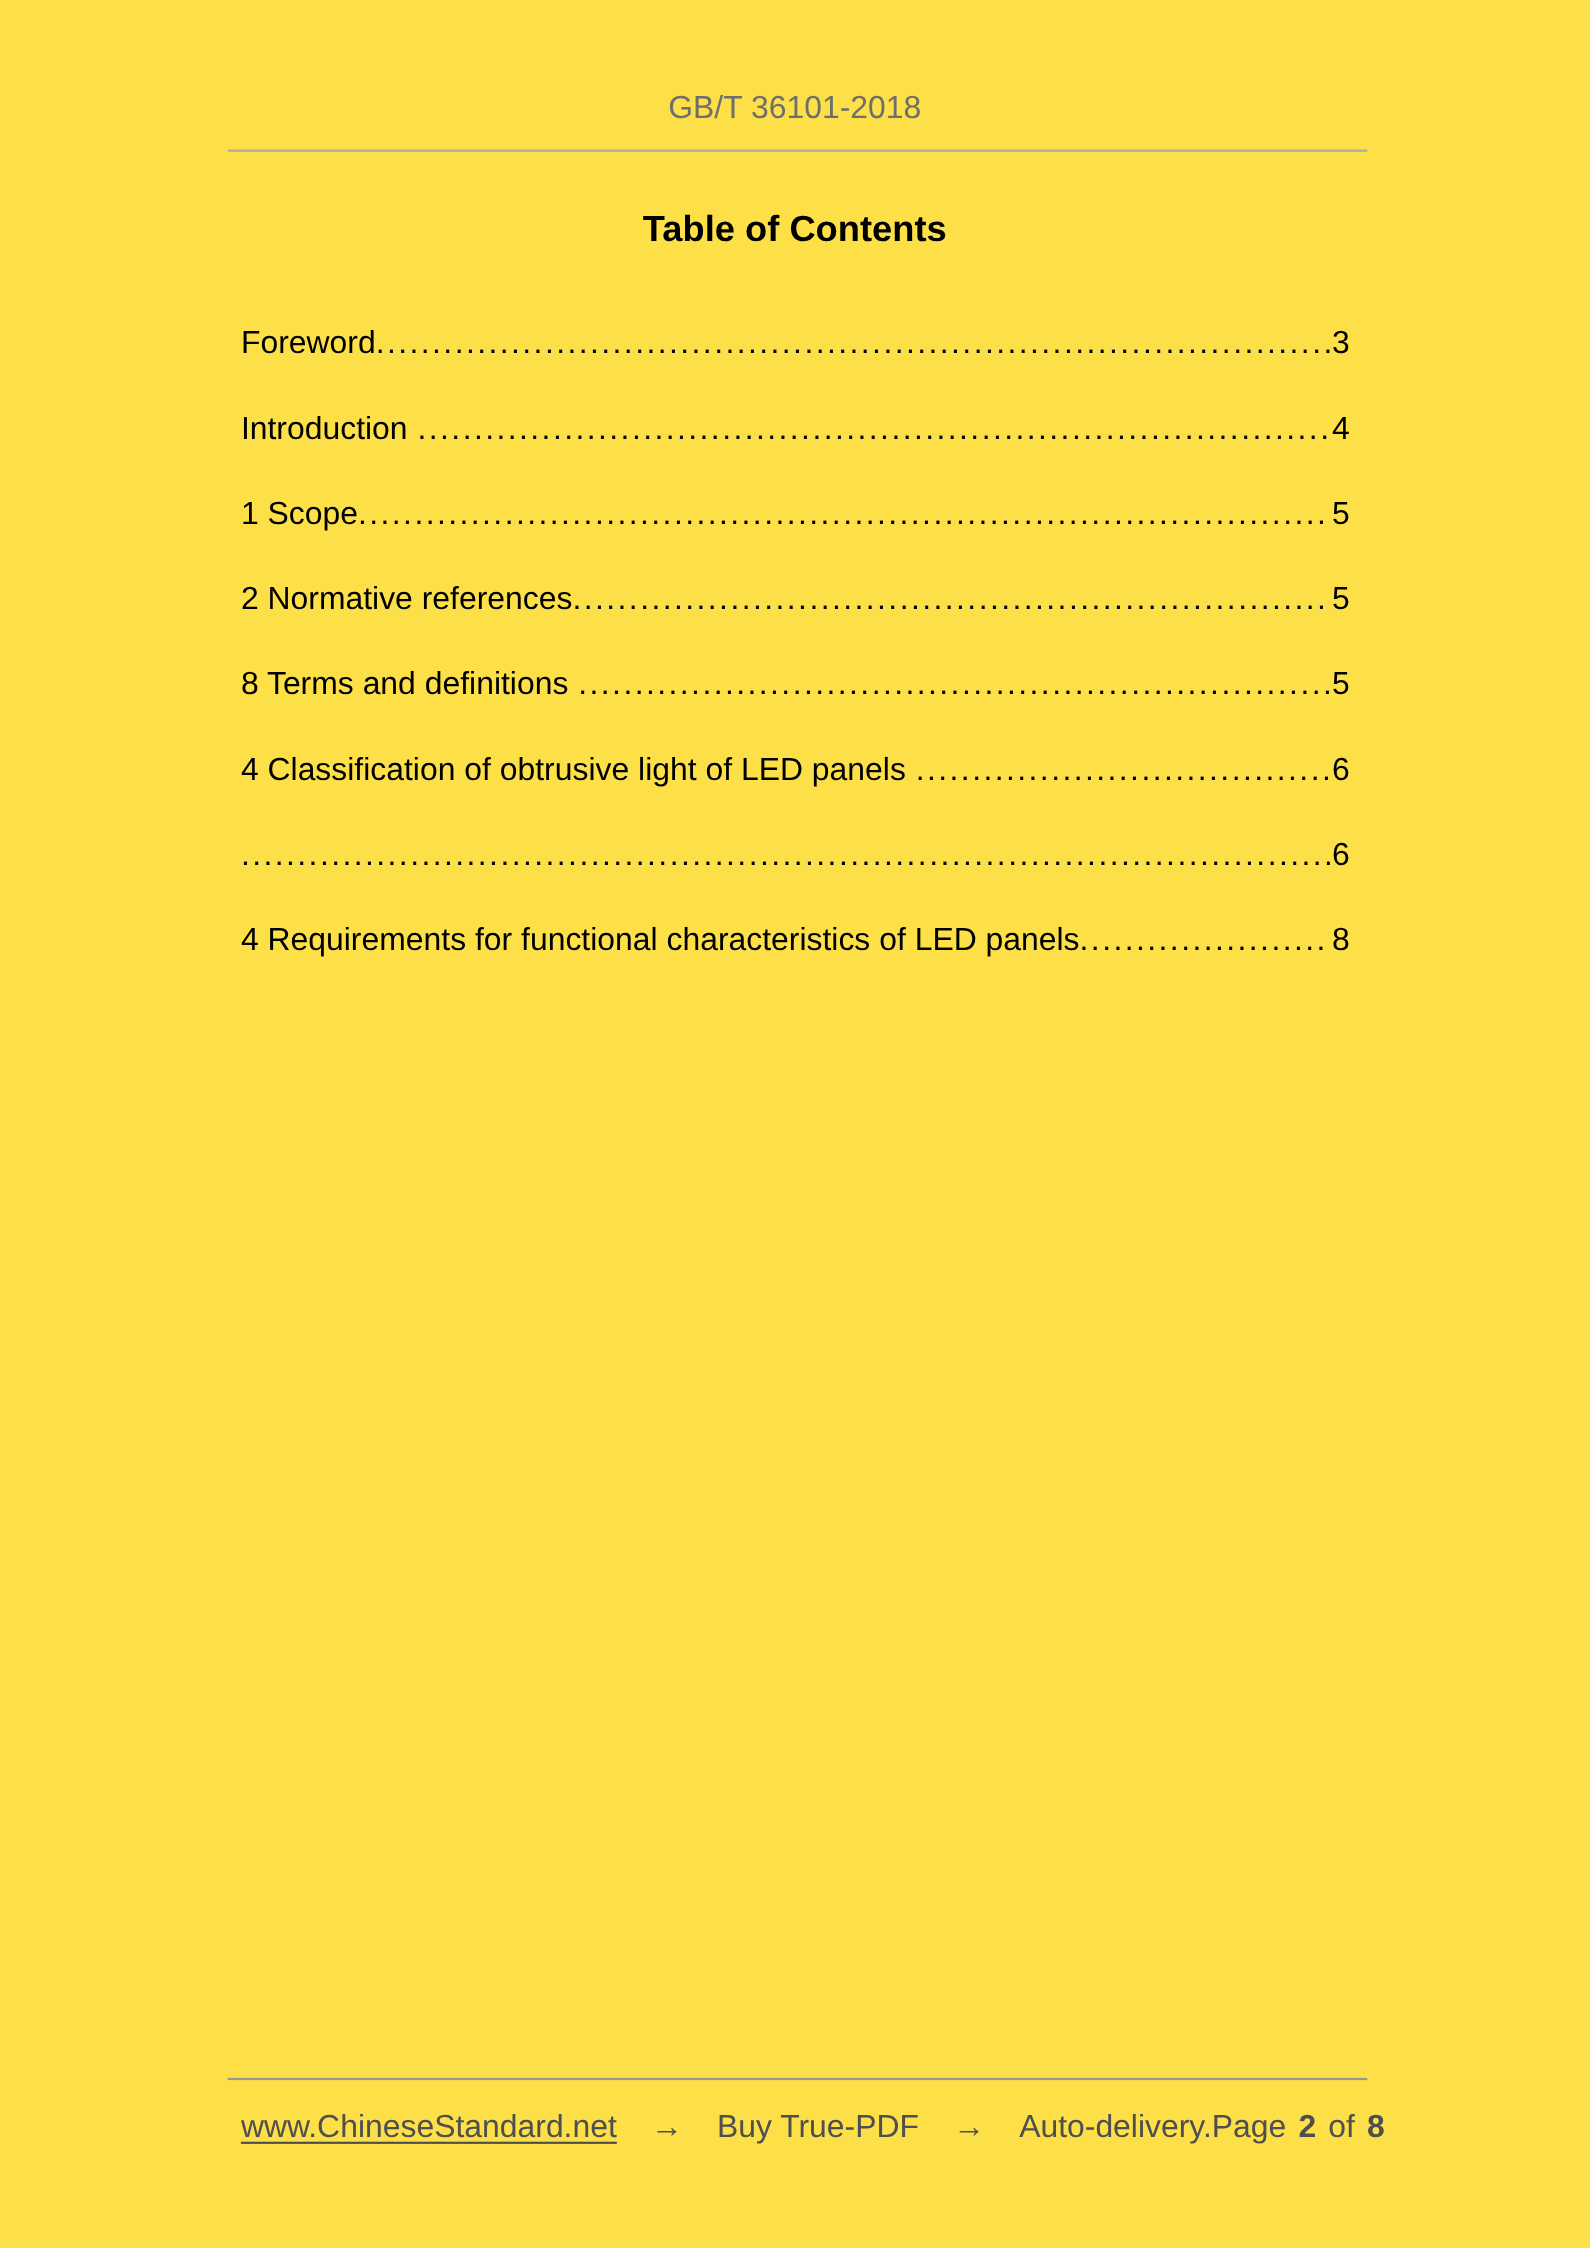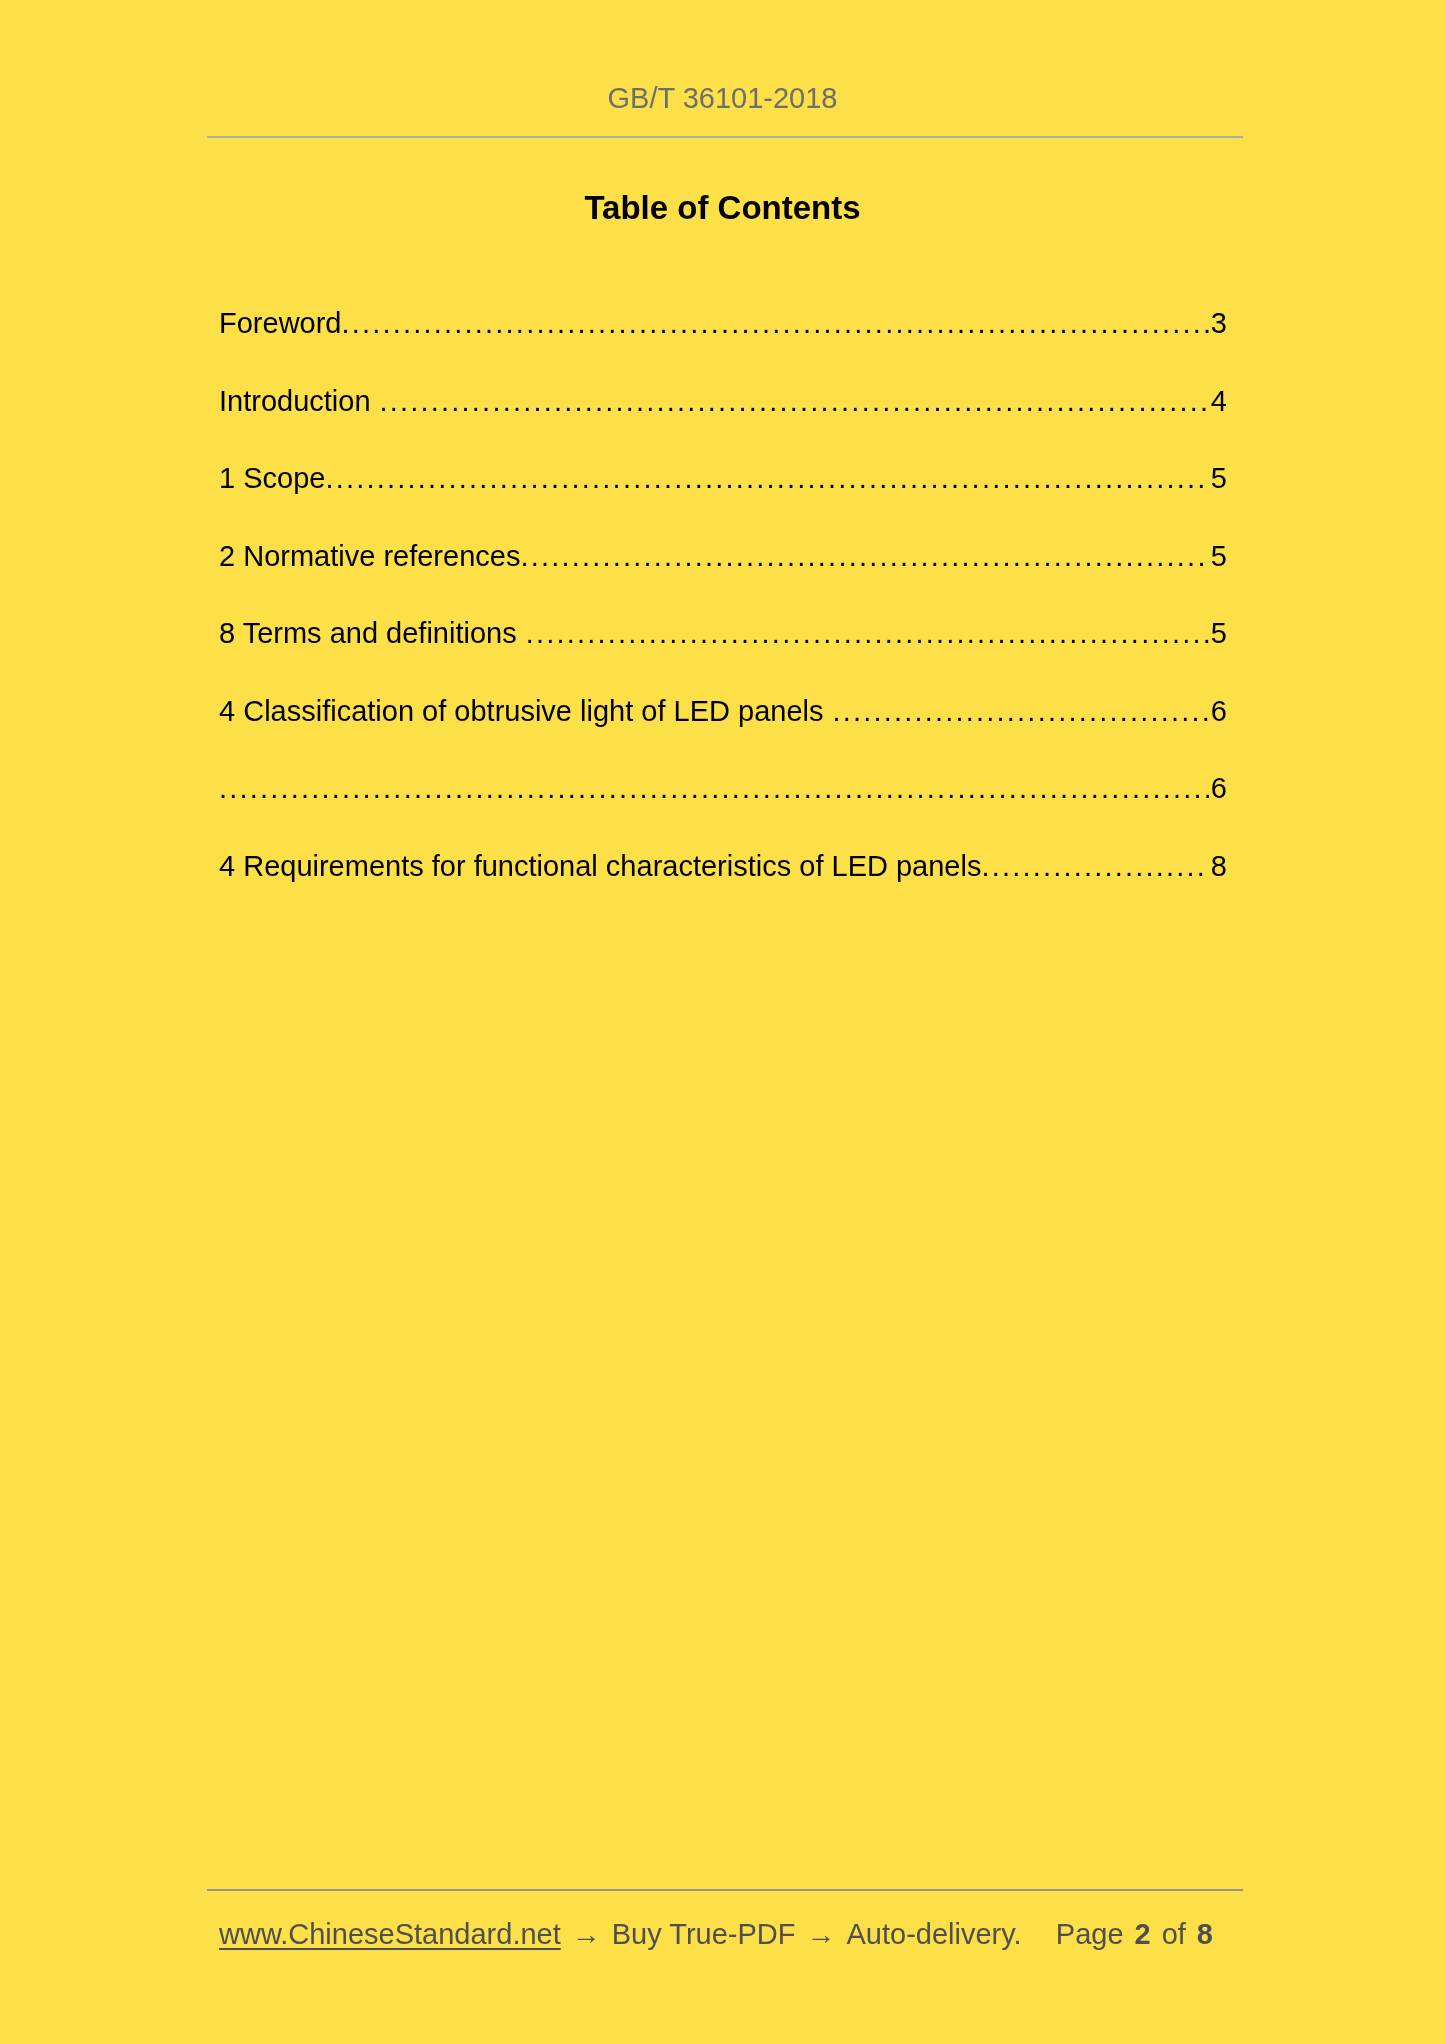--- a/index.html
+++ b/index.html
@@ -41,21 +41,21 @@
     right: 0;
     text-align: center;
     font-size: 33px;
     line-height: 44px;
     font-weight: bold;
     color: #000000;
   }
   .toc {
     position: absolute;
     left: 219px;
-    top: 285px;
+    top: 274px;
     width: 1008px;
   }
   .toc-row {
     display: flex;
     align-items: baseline;
     height: 77.5px;
     line-height: 77.5px;
     font-size: 29px;
     color: #000000;
   }
@@ -87,20 +87,21 @@
     justify-content: space-between;
     align-items: baseline;
     font-size: 29px;
     line-height: 44px;
     color: #4f4f4f;
   }
   .footer-left {
     display: flex;
     align-items: center;
     white-space: nowrap;
+    gap: 20px;
   }
   .footer-link {
     color: #4f4f4f;
     text-decoration: underline;
     text-underline-offset: 4px;
     cursor: pointer;
   }
   .arrow { margin: 0 11px; }
   .page-indicator {
     display: flex;

